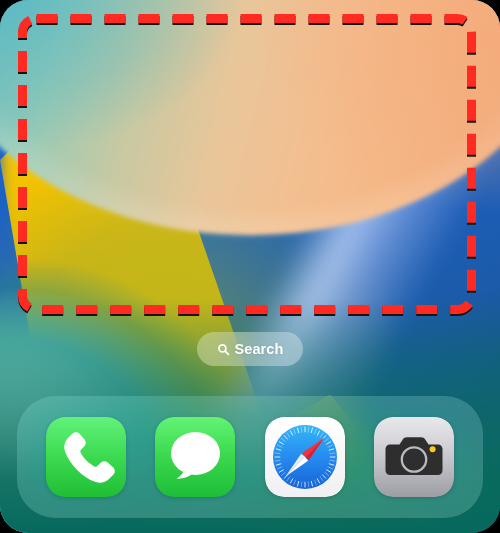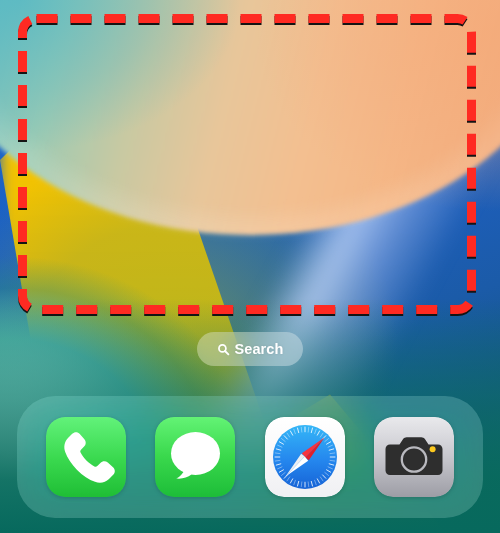--- a/index.html
+++ b/index.html
@@ -10,20 +10,21 @@
   body {
     font-family: "Liberation Sans", sans-serif;
   }
 
   #screen {
     position: relative;
     width: 500px;
     height: 533px;
     overflow: hidden;
     background: #0d6e63;
+    border-radius: 28px;
   }
 
   
   .wp {
     position: absolute;
     inset: 0;
   }
 
   
   .wp-base {

